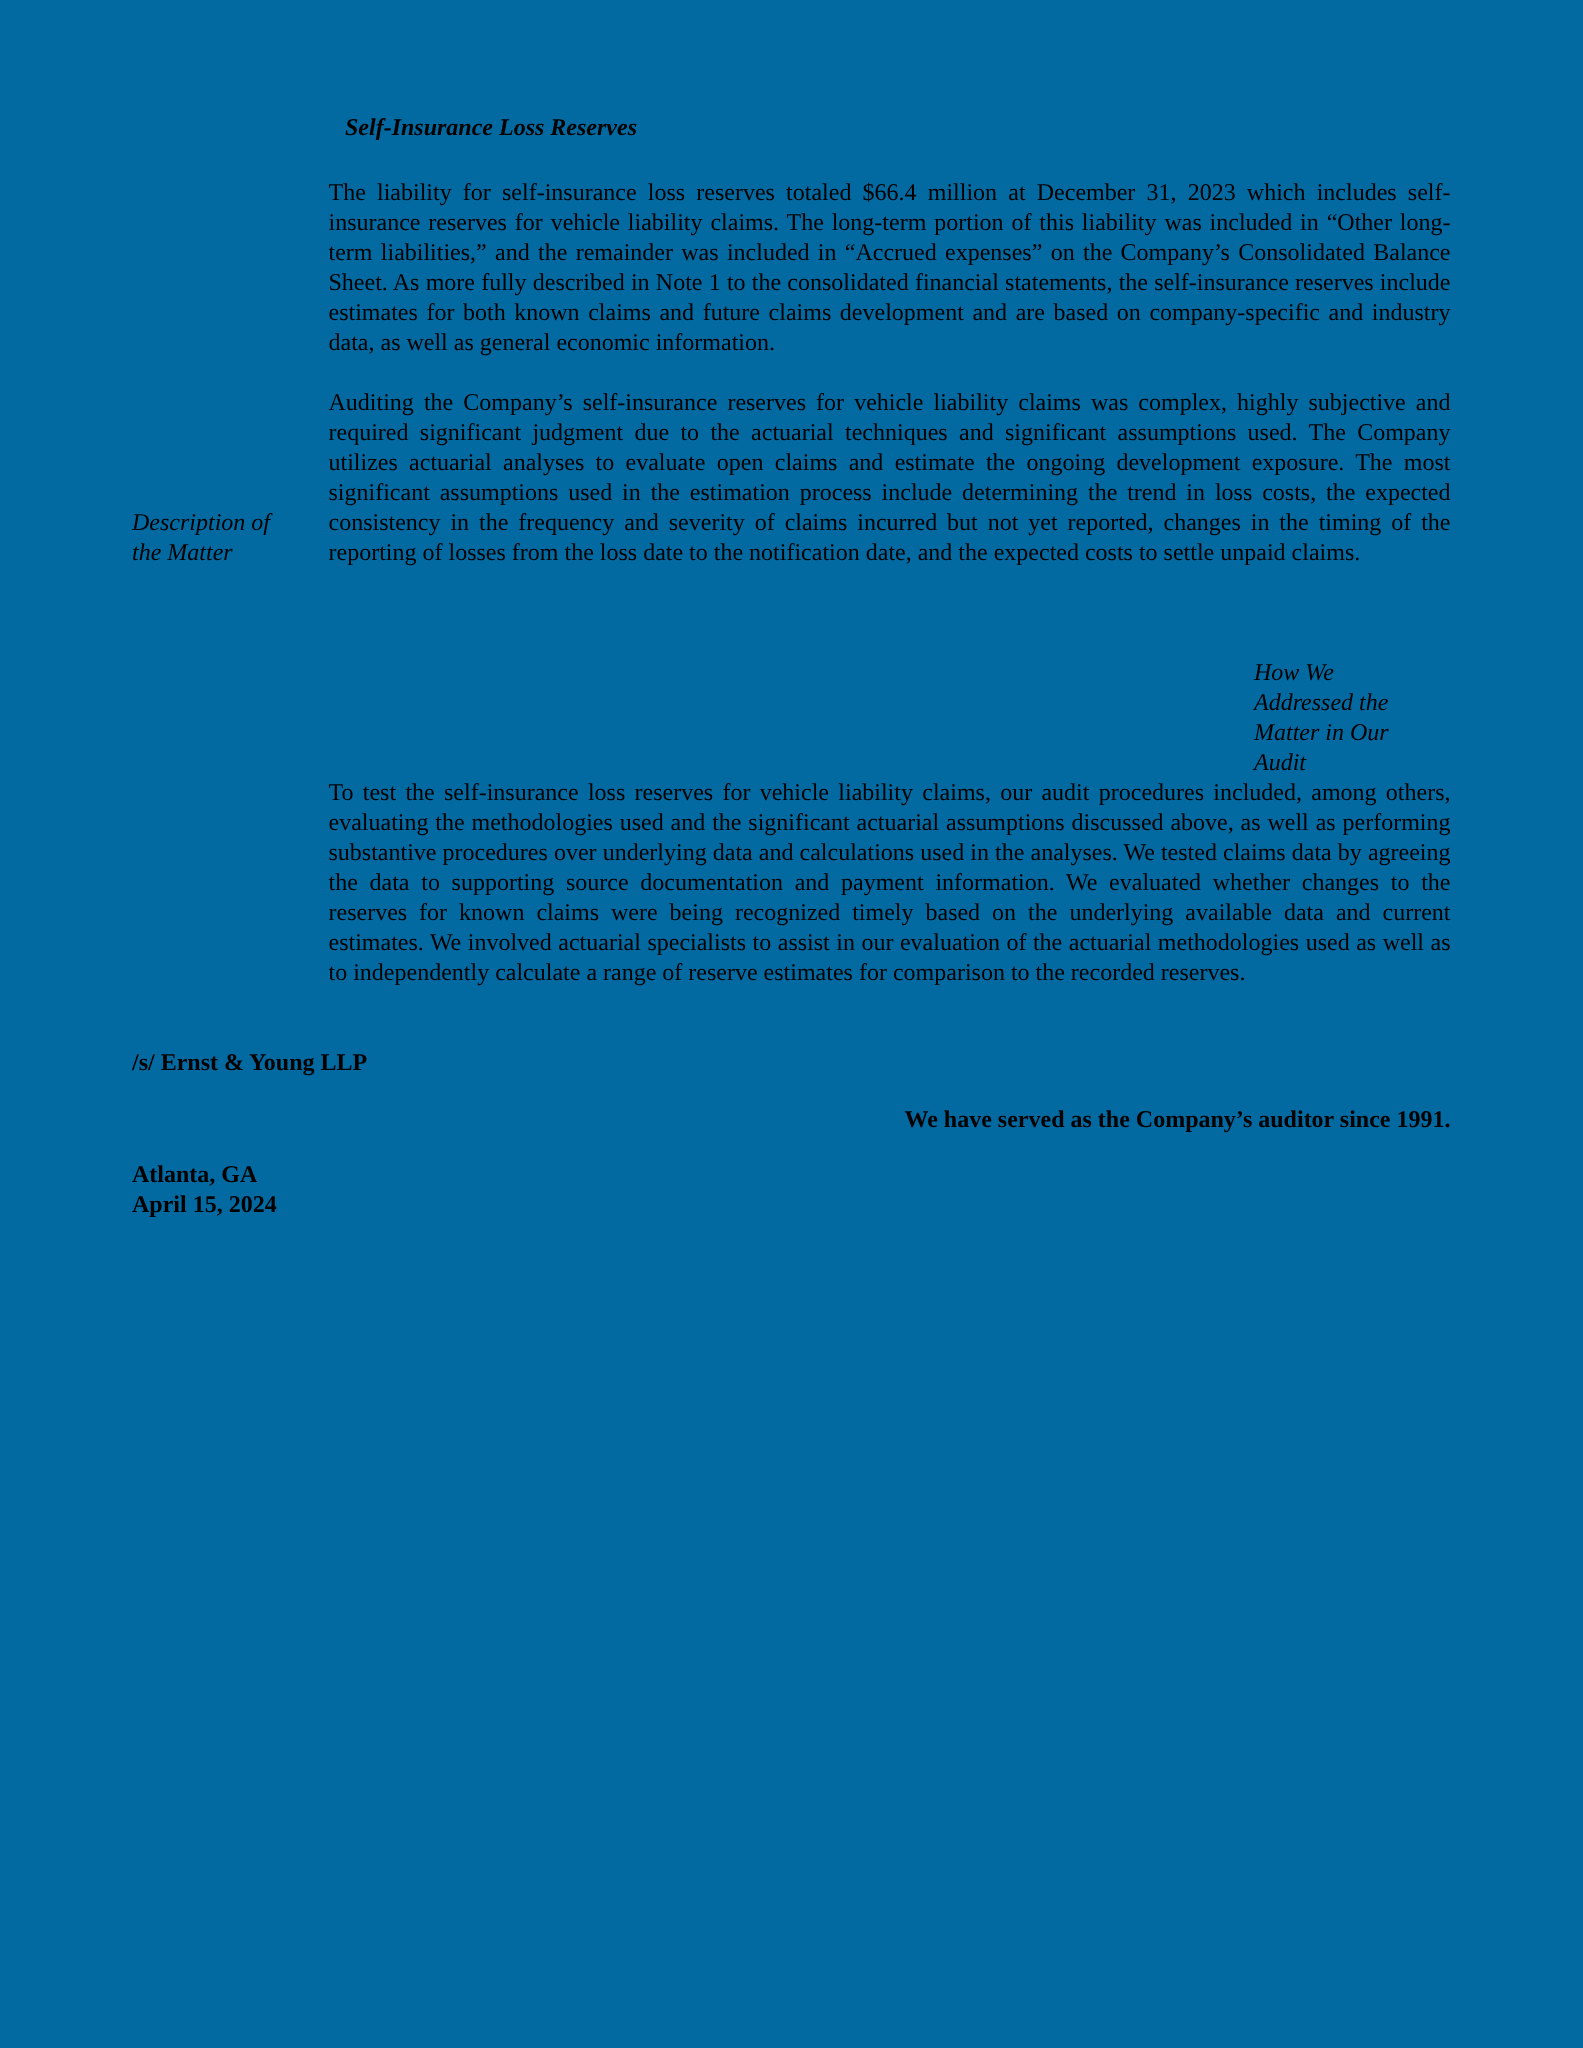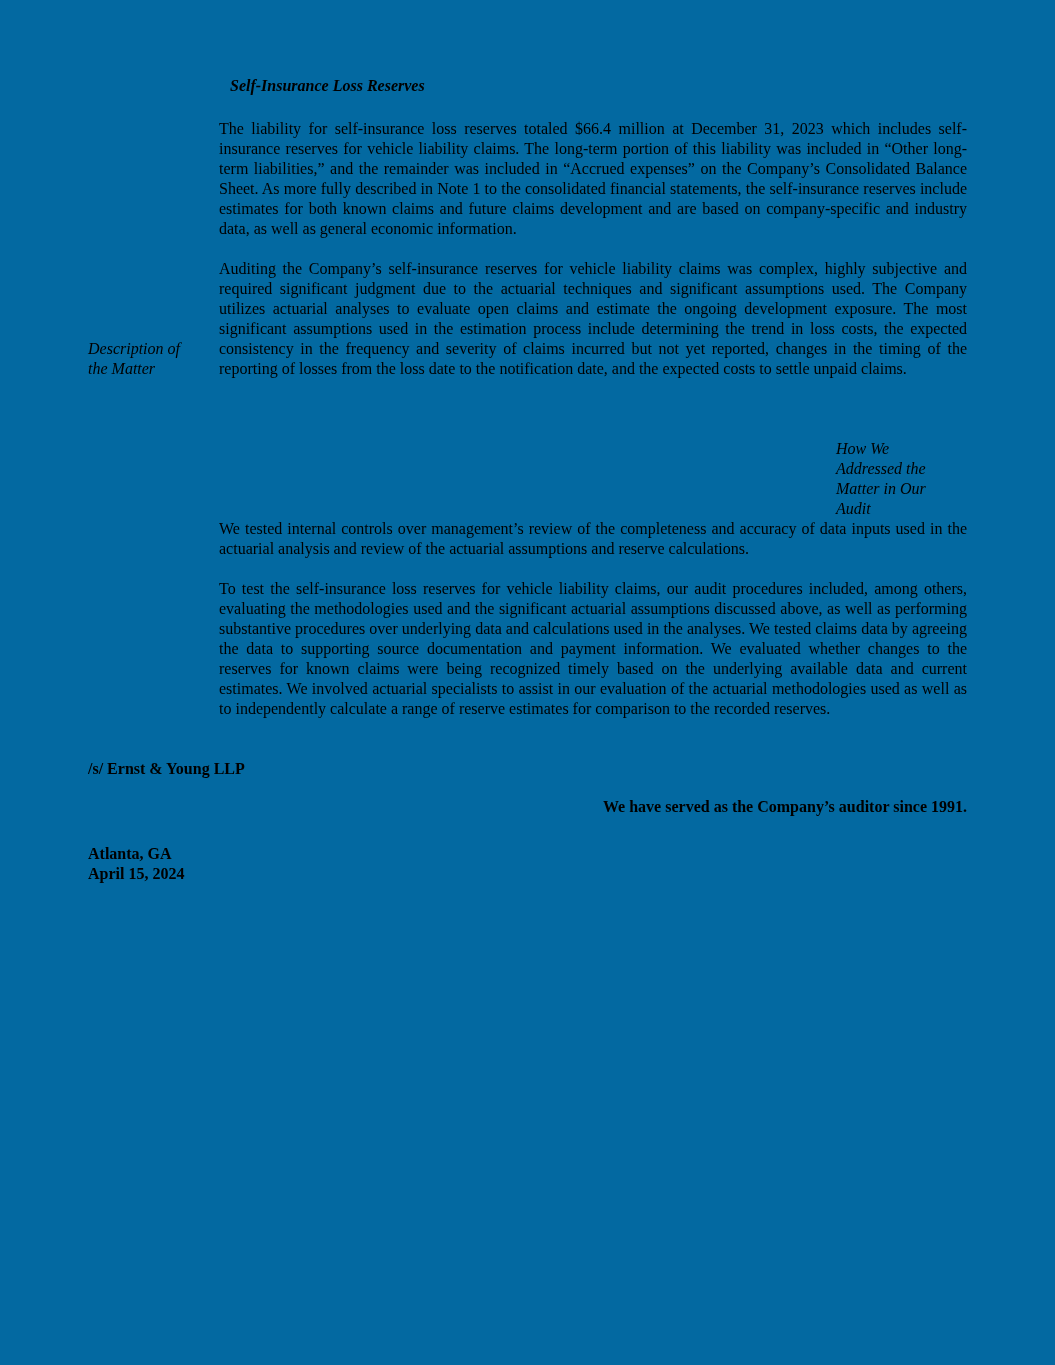--- a/index.html
+++ b/index.html
@@ -59,21 +59,21 @@
   }
   .closing {
     margin-top: 40px;
     font-weight: bold;
   }
   .tenure {
     margin-top: 18px;
     text-align: right;
   }
   .place-date {
-    margin-top: 27px;
+    margin-top: 17px;
   }
   .footer-page-number {
     position: absolute;
     left: 0;
     top: 1386px;
     width: 100%;
     text-align: center;
   }
 </style>
 </head>
@@ -88,21 +88,20 @@
       <div class="label-col">Description of the Matter</div>
       <div class="body-col">
         <p>The liability for self-insurance loss reserves totaled $66.4 million at December 31, 2023 which includes self-insurance reserves for vehicle liability claims. The long-term portion of this liability was included in “Other long-term liabilities,” and the remainder was included in “Accrued expenses” on the Company’s Consolidated Balance Sheet. As more fully described in Note 1 to the consolidated financial statements, the self-insurance reserves include estimates for both known claims and future claims development and are based on company-specific and industry data, as well as general economic information.</p>
         <p>Auditing the Company’s self-insurance reserves for vehicle liability claims was complex, highly subjective and required significant judgment due to the actuarial techniques and significant assumptions used. The Company utilizes actuarial analyses to evaluate open claims and estimate the ongoing development exposure. The most significant assumptions used in the estimation process include determining the trend in loss costs, the expected consistency in the frequency and severity of claims incurred but not yet reported, changes in the timing of the reporting of losses from the loss date to the notification date, and the expected costs to settle unpaid claims.</p>
       </div>
     </div>
 
     <div class="section second">
       <div class="label-col">How We Addressed the Matter in Our Audit</div>
       <div class="body-col">
-        <p>We tested internal controls over management’s review of the completeness and accuracy of data inputs used in the actuarial analysis and review of the actuarial assumptions and reserve calculations.</p>
         <p>To test the self-insurance loss reserves for vehicle liability claims, our audit procedures included, among others, evaluating the methodologies used and the significant actuarial assumptions discussed above, as well as performing substantive procedures over underlying data and calculations used in the analyses. We tested claims data by agreeing the data to supporting source documentation and payment information. We evaluated whether changes to the reserves for known claims were being recognized timely based on the underlying available data and current estimates. We involved actuarial specialists to assist in our evaluation of the actuarial methodologies used as well as to independently calculate a range of reserve estimates for comparison to the recorded reserves.</p>
       </div>
     </div>
 
     <div class="closing">
       <div>/s/ Ernst &amp; Young LLP</div>
       <div class="tenure">We have served as the Company’s auditor since 1991.</div>
       <div class="place-date">
         <div>Atlanta, GA</div>
         <div>April 15, 2024</div>

